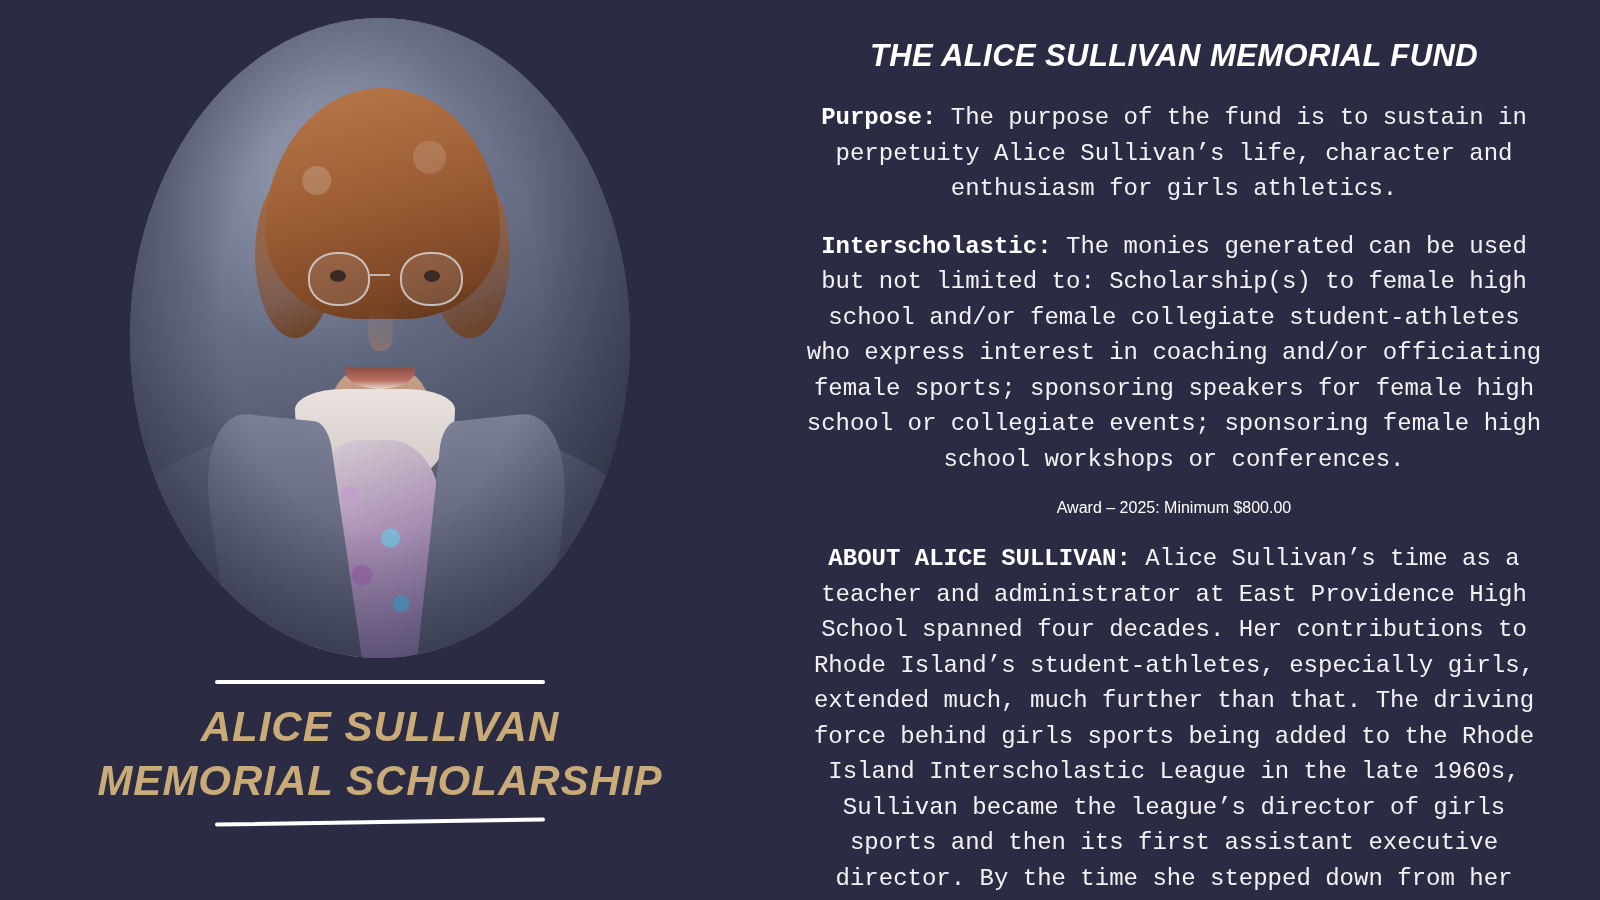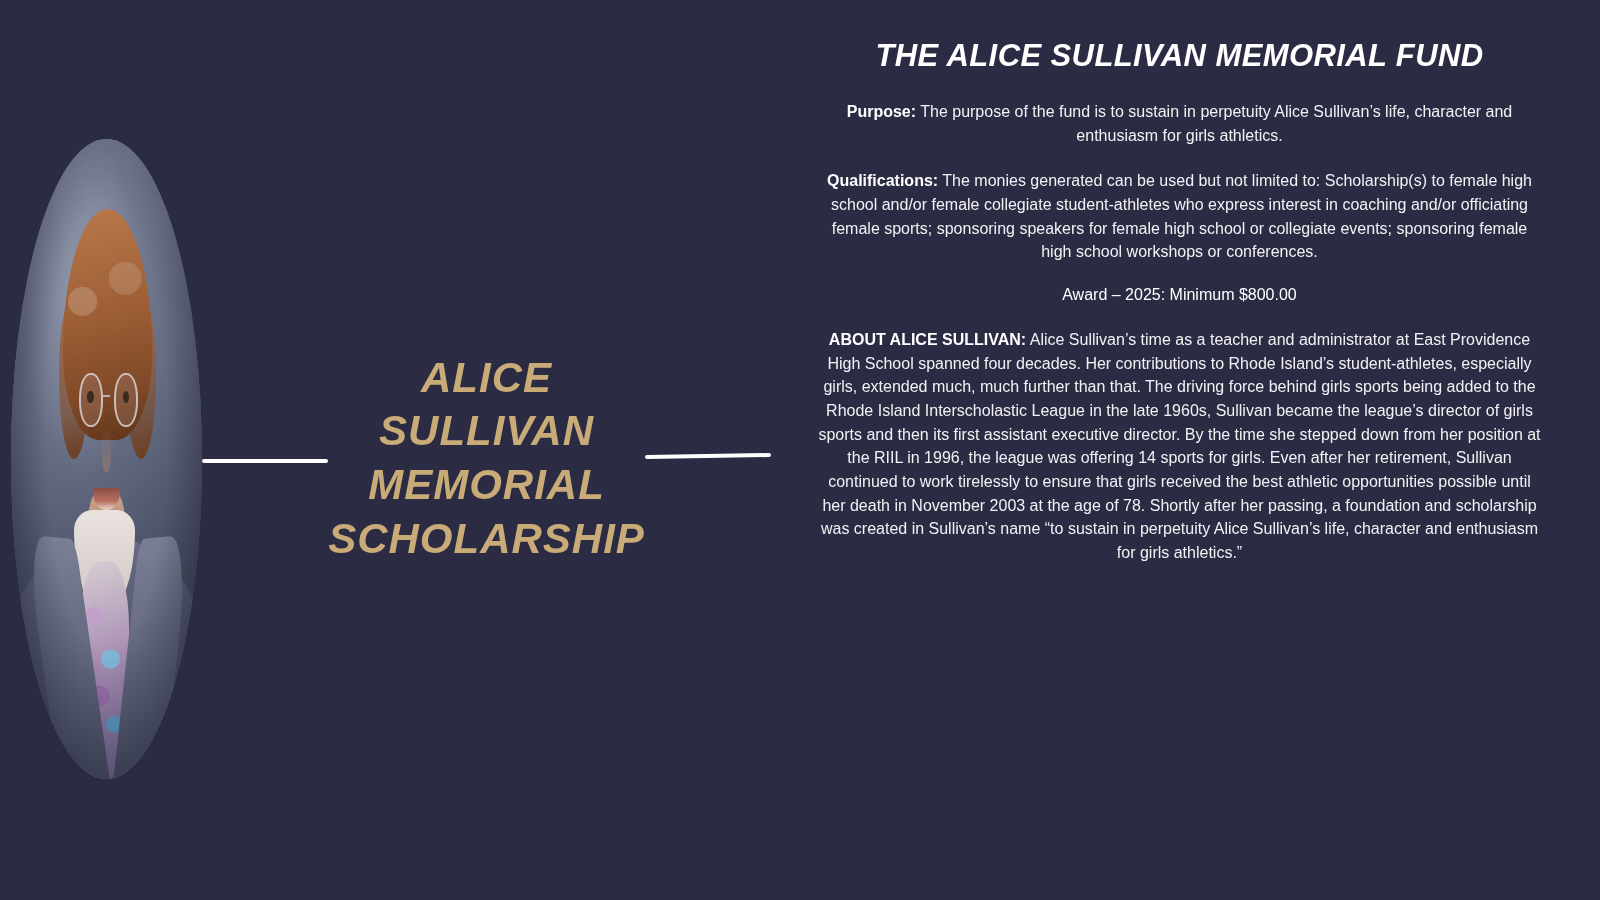--- a/index.html
+++ b/index.html
@@ -20,23 +20,22 @@
     display: flex;
     flex-direction: row;
   }
 
   
   .left-panel {
     width: 760px;
     height: 900px;
     position: relative;
     display: flex;
-    flex-direction: row;
+    flex-direction: column;
     align-items: center;
-    margin-left: 11px;
   }
 
   .portrait-wrap {
     margin-top: 18px;
     width: 500px;
     height: 640px;
     border-radius: 50% / 50%;
     overflow: hidden;
     position: relative;
     background: radial-gradient(ellipse at 42% 34%, #8e93a8 0%, #6c7288 36%, #4d5368 62%, #343a4e 85%, #262b3c 100%);
@@ -217,25 +216,26 @@
   .fund-title {
     font-size: 31px;
     font-weight: bold;
     font-style: italic;
     letter-spacing: 0.4px;
     text-align: center;
     margin: 0 0 26px 0;
     color: #ffffff;
   }
   .para {
-    font-size: 16px;
+    font-size: 24px;
     line-height: 1.48;
     text-align: center;
     margin: 0 0 22px 0;
     color: #f2f2f4;
+    font-family: Liberation Mono, monospace;
   }
   .para b, .para .lead {
     font-weight: bold;
     color: #ffffff;
   }
   .award {
     font-size: 16px;
     text-align: center;
     margin: 0 0 24px 0;
   }
@@ -282,21 +282,21 @@
 
   <div class="right-panel">
 
     <h1 class="fund-title">THE ALICE SULLIVAN MEMORIAL FUND</h1>
 
     <p class="para">
       <span class="lead">Purpose:</span><span> The purpose of the fund is to sustain in perpetuity Alice Sullivan’s life, character and enthusiasm for girls athletics.</span>
     </p>
 
     <p class="para">
-      <span class="lead">Qualifications:</span><span> The monies generated can be used but not limited to: Scholarship(s) to female high school and/or female collegiate student-athletes who express interest in coaching and/or officiating female sports; sponsoring speakers for female high school or collegiate events; sponsoring female high school workshops or conferences.</span>
+      <span class="lead">Interscholastic:</span><span> The monies generated can be used but not limited to: Scholarship(s) to female high school and/or female collegiate student-athletes who express interest in coaching and/or officiating female sports; sponsoring speakers for female high school or collegiate events; sponsoring female high school workshops or conferences.</span>
     </p>
 
     <p class="award">
       <span class="lead">Award –</span><span> 2025: Minimum $800.00</span>
     </p>
 
     <p class="para about">
       <span class="lead">ABOUT ALICE SULLIVAN:</span><span> Alice Sullivan’s time as a teacher and administrator at East Providence High School spanned four decades. Her contributions to Rhode Island’s student-athletes, especially girls, extended much, much further than that. The driving force behind girls sports being added to the Rhode Island Interscholastic League in the late 1960s, Sullivan became the league’s director of girls sports and then its first assistant executive director. By the time she stepped down from her position at the RIIL in 1996, the league was offering 14 sports for girls. Even after her retirement, Sullivan continued to work tirelessly to ensure that girls received the best athletic opportunities possible until her death in November 2003 at the age of 78. Shortly after her passing, a foundation and scholarship was created in Sullivan’s name “to sustain in perpetuity Alice Sullivan’s life, character and enthusiasm for girls athletics.”</span>
     </p>
   </div>

